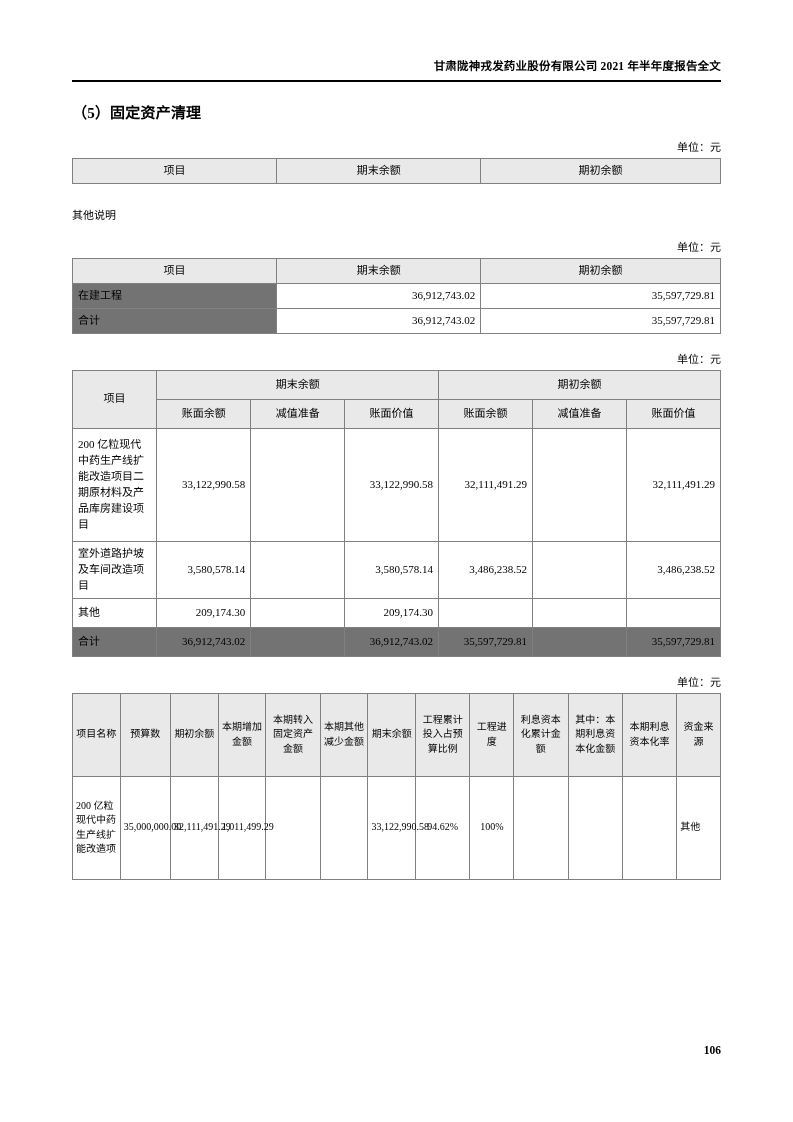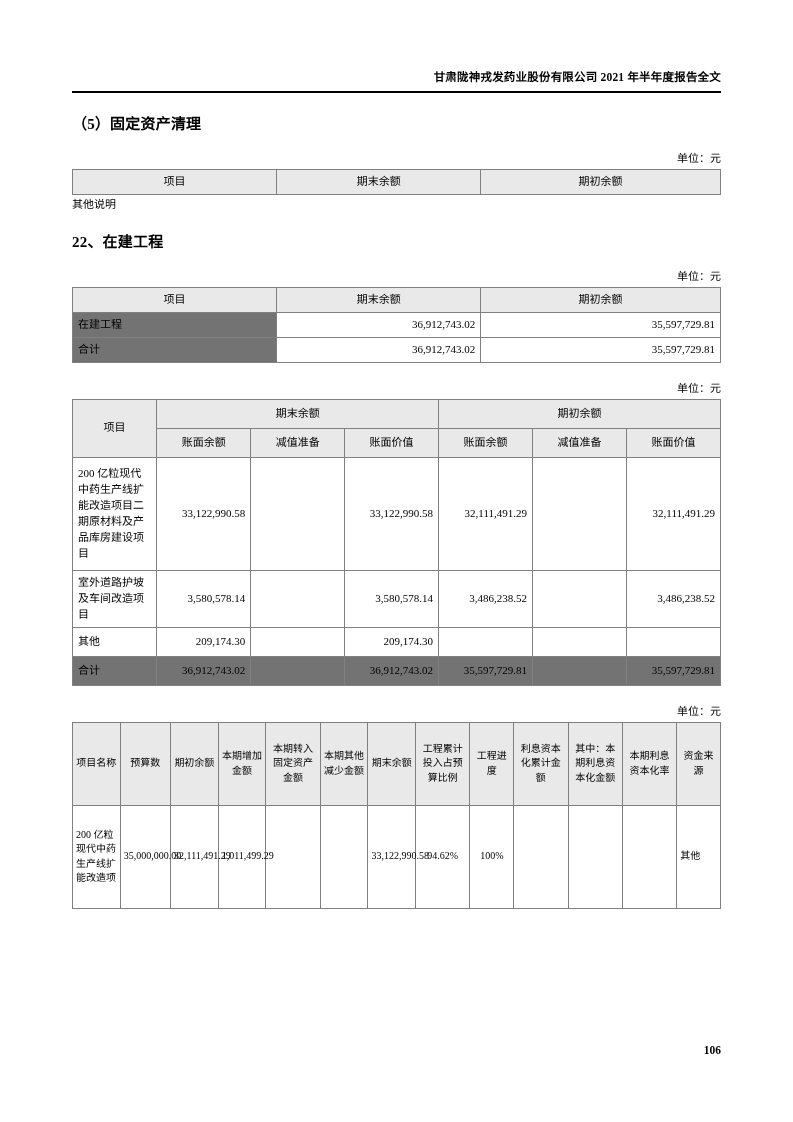--- a/index.html
+++ b/index.html
@@ -13,21 +13,21 @@
     font-family: "Liberation Serif", "DejaVu Serif", serif;
     color: #000000;
     position: relative;
     overflow: hidden;
   }
   .page {
     position: relative;
     width: 793px;
     height: 1122px;
     box-sizing: border-box;
-    padding: 16px 72px;
+    padding: 5px 72px;
   }
   .header {
     padding-top: 52px;
     text-align: right;
     font-size: 11.5px;
     font-weight: bold;
     letter-spacing: 0.2px;
   }
   .header-rule {
     margin-top: 7px;
@@ -40,21 +40,21 @@
     letter-spacing: 0.2px;
   }
   .unit-line {
     text-align: right;
     font-size: 11px;
     margin-top: 16px;
     margin-bottom: 4px;
   }
   .plain-note {
     font-size: 11px;
-    margin-top: 0;
+    margin-top: 22px;
   }
   table {
     border-collapse: collapse;
     width: 100%;
     table-layout: fixed;
     font-size: 11px;
   }
   table td, table th {
     border: 1px solid #808080;
     padding: 4px 5px;
@@ -106,21 +106,20 @@
       <tr>
         <td class="hdr">项目</td>
         <td class="hdr">期末余额</td>
         <td class="hdr">期初余额</td>
       </tr>
     </thead>
   </table>
 
   <div class="plain-note">其他说明</div>
 
-  <div class="section-title">22、在建工程</div>
 
   <div class="unit-line">单位：元</div>
 
   <table>
     <colgroup>
         <col style="width:31.5%">
         <col style="width:31.5%">
         <col style="width:37%">
       </colgroup>
     <thead>

